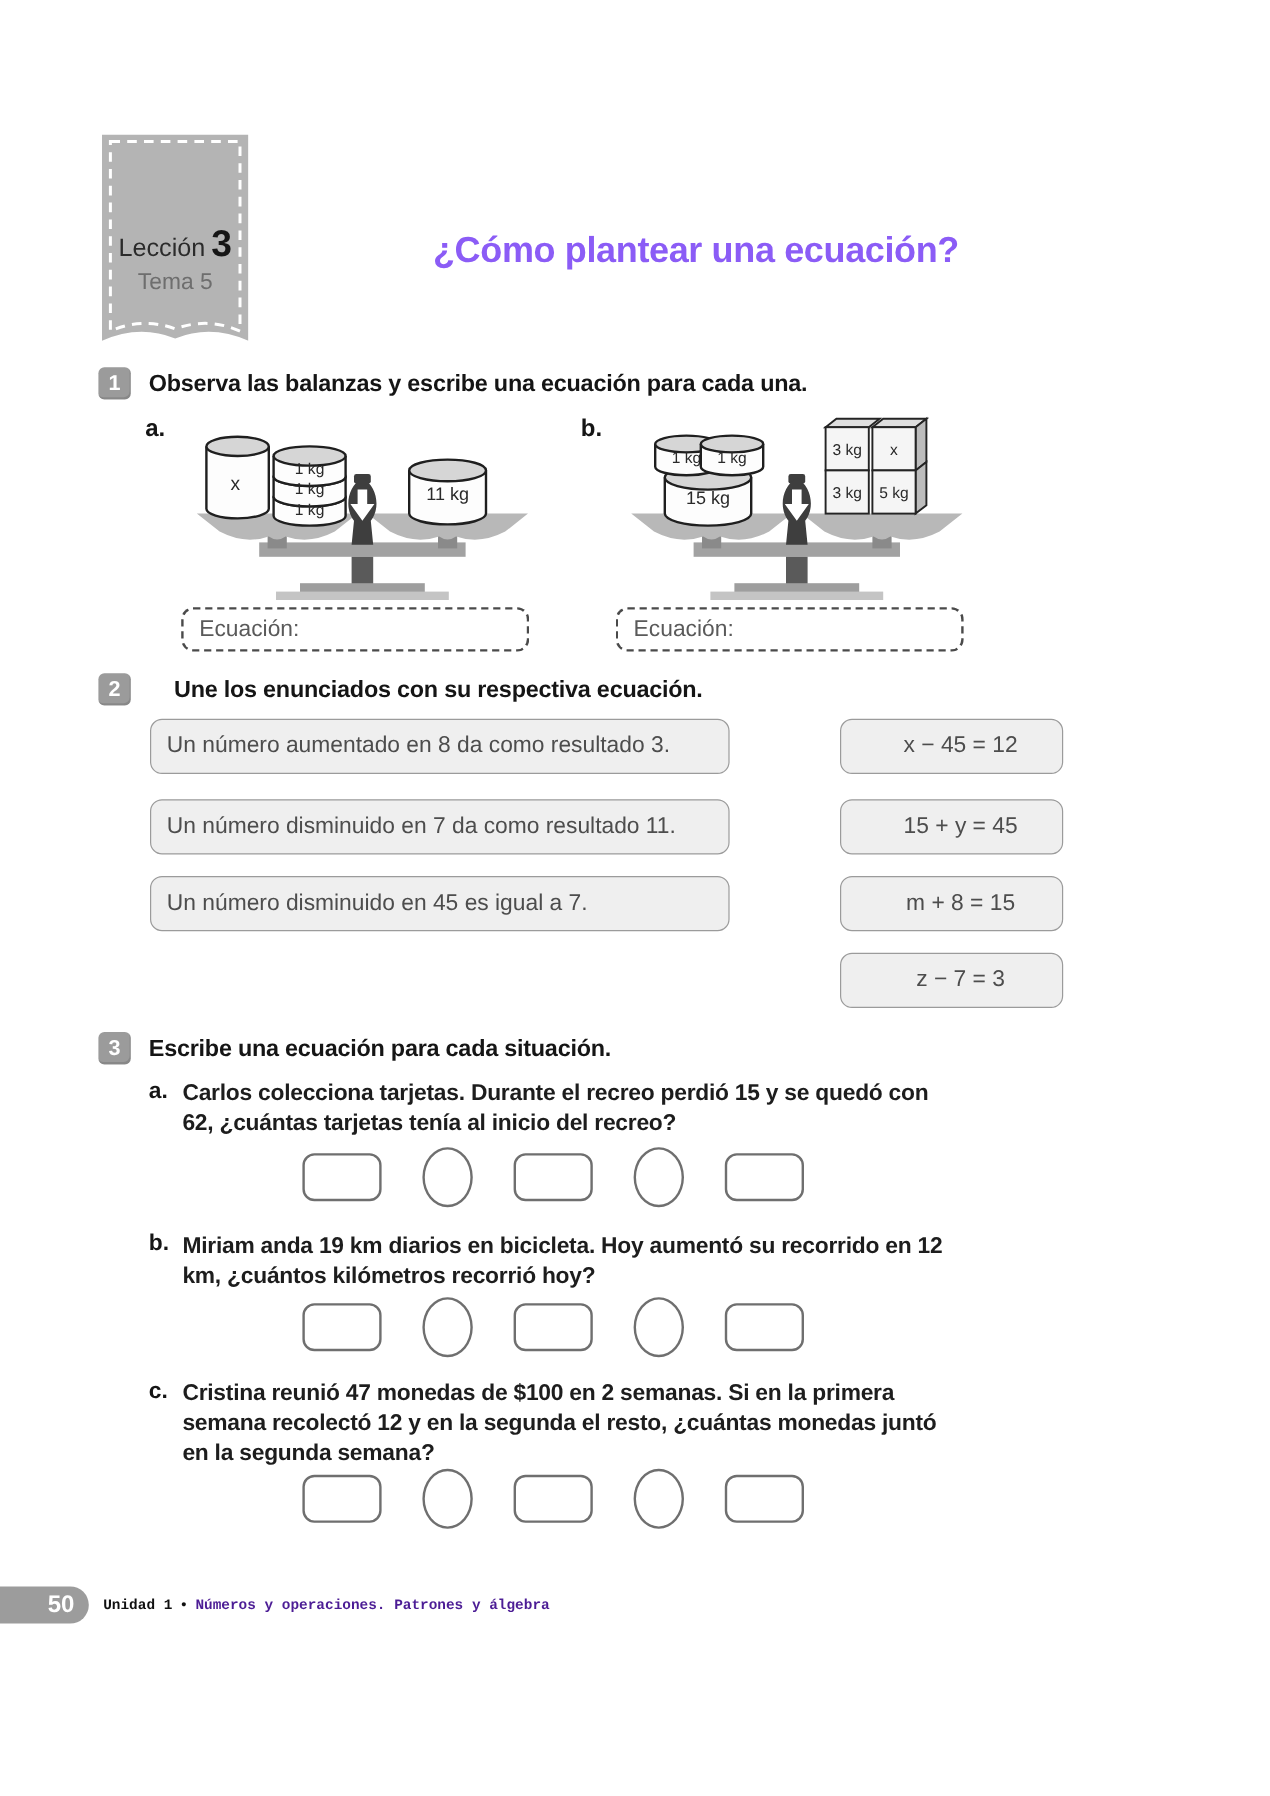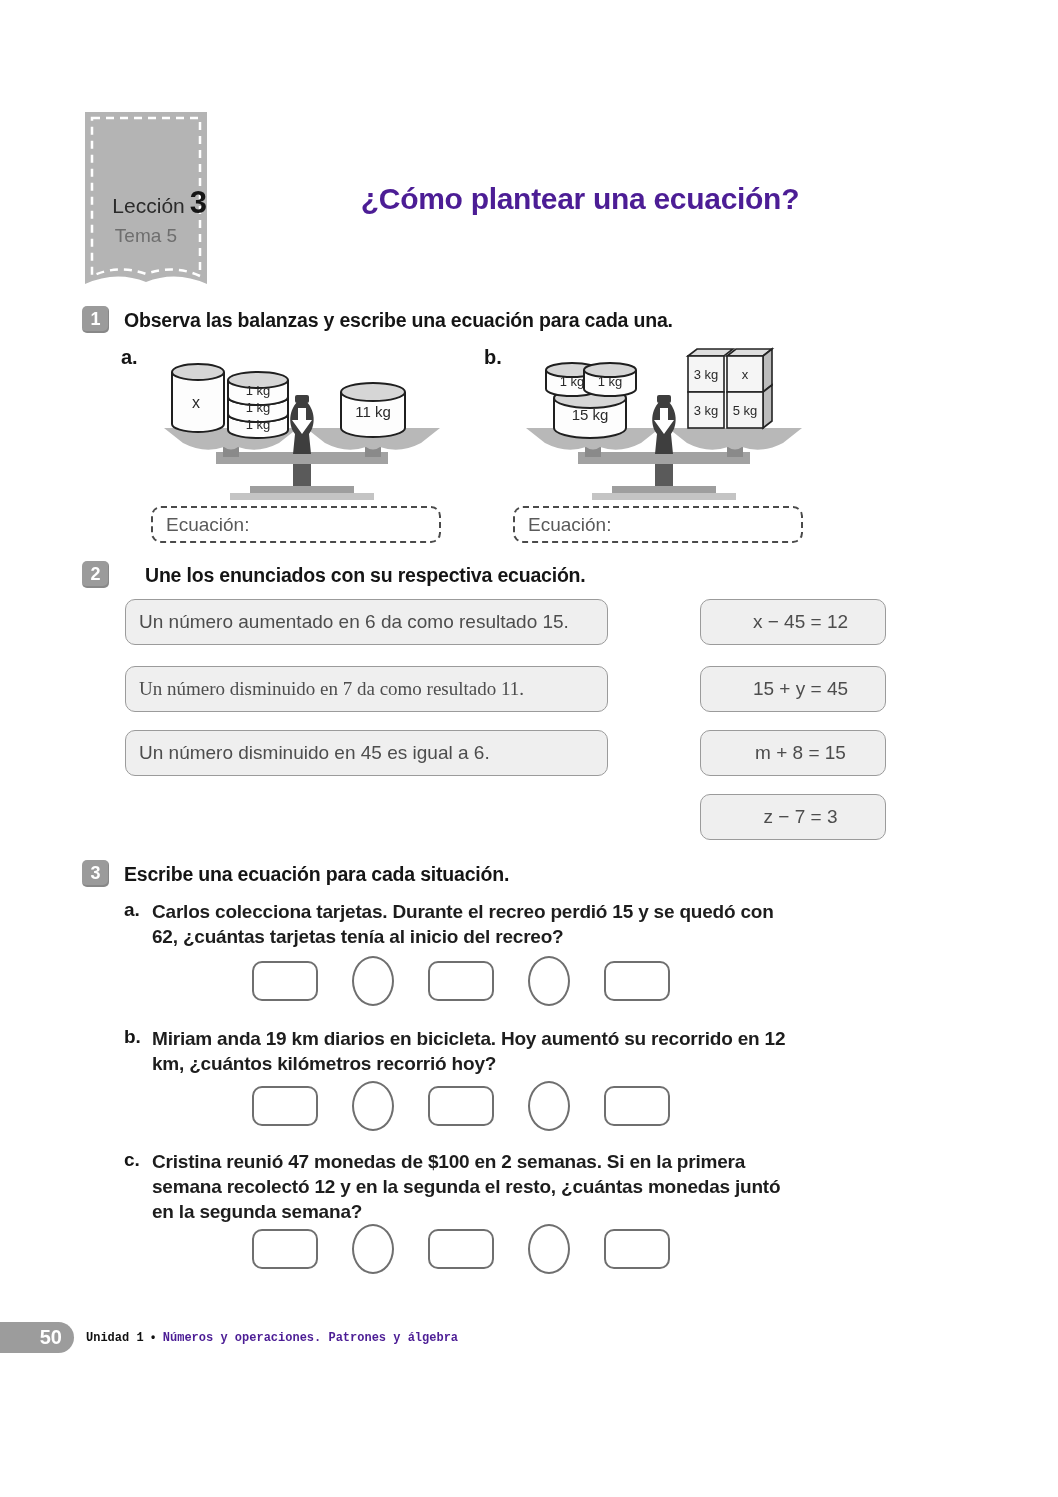--- a/index.html
+++ b/index.html
@@ -6,28 +6,28 @@
   html,body { background:#fff; }
   body { font-family:"Liberation Sans", sans-serif; }
   .page {
     position:relative; width:1058px; height:1497px; background:#fff;
     overflow:hidden;
   }
   
   .ribbon { position:absolute; left:85px; top:112px; width:122px; height:182px; }
   .ribbon svg { position:absolute; left:0; top:0; }
   .ribbon-text { position:absolute; left:0; top:73px; width:100%; text-align:center; }
-  .ribbon-line1 { display:flex; align-items:baseline; justify-content:flex-end; gap:5px; }
+  .ribbon-line1 { display:flex; align-items:baseline; justify-content:center; gap:5px; }
   .lesson-word { font-size:21px; color:#2b2b2b; font-weight:400; }
   .lesson-num  { font-size:31px; color:#161616; font-weight:700; }
   .topic-line  { font-size:19px; color:#6e6e6e; margin-top:4px; }
   
   .page-title {
-    position:absolute; left:310px; top:182px; width:540px; text-align:center;
-    font-size:30px; font-weight:700; color:#4c1d95; letter-spacing:-0.3px;
+    position:absolute; left:310px; top:192px; width:540px; text-align:center;
+    font-size:30px; font-weight:700; color:#8b5cf6; letter-spacing:-0.3px;
   }
   
   .num-badge {
     position:absolute; width:27px; height:27px; background:#9b9b9b; border-radius:5px;
     color:#fff; font-size:18px; font-weight:700; display:flex; align-items:center; justify-content:center;
     box-shadow: inset -1px -2px 0 rgba(0,0,0,0.12);
   }
   .instruction {
     position:absolute; left:124px; font-size:19.5px; font-weight:700; color:#151515; letter-spacing:-0.2px;
   }
@@ -194,29 +194,29 @@
   </svg>
   <div class="equation-box" style="left:513px; top:506px;">
     <span>Ecuación:</span>
   </div>
 
   <div class="num-badge" style="left:82px; top:561px;">2</div>
   <div class="instruction" style="top:564px;margin-left:21px;">Une los enunciados con su respectiva ecuación.</div>
 
   <div class="bubble statement" style="top:599px;">
     <span class="tag tag-right"></span>
-    <span>Un número aumentado en 6 da como resultado 15.</span>
-  </div>
-  <div class="bubble statement" style="top:666px;font-family:Liberation Serif, serif;">
+    <span>Un número aumentado en 8 da como resultado 3.</span>
+  </div>
+  <div class="bubble statement" style="top:666px;">
     <span class="tag tag-right"></span>
     <span>Un número disminuido en 7 da como resultado 11.</span>
   </div>
   <div class="bubble statement" style="top:730px;">
     <span class="tag tag-right"></span>
-    <span>Un número disminuido en 45 es igual a 6.</span>
+    <span>Un número disminuido en 45 es igual a 7.</span>
   </div>
 
   <div class="bubble equation" style="top:599px;">
     <span class="tag tag-left"></span>
     <span>x − 45 = 12</span>
   </div>
   <div class="bubble equation" style="top:666px;">
     <span class="tag tag-left"></span>
     <span>15 + y = 45</span>
   </div>

